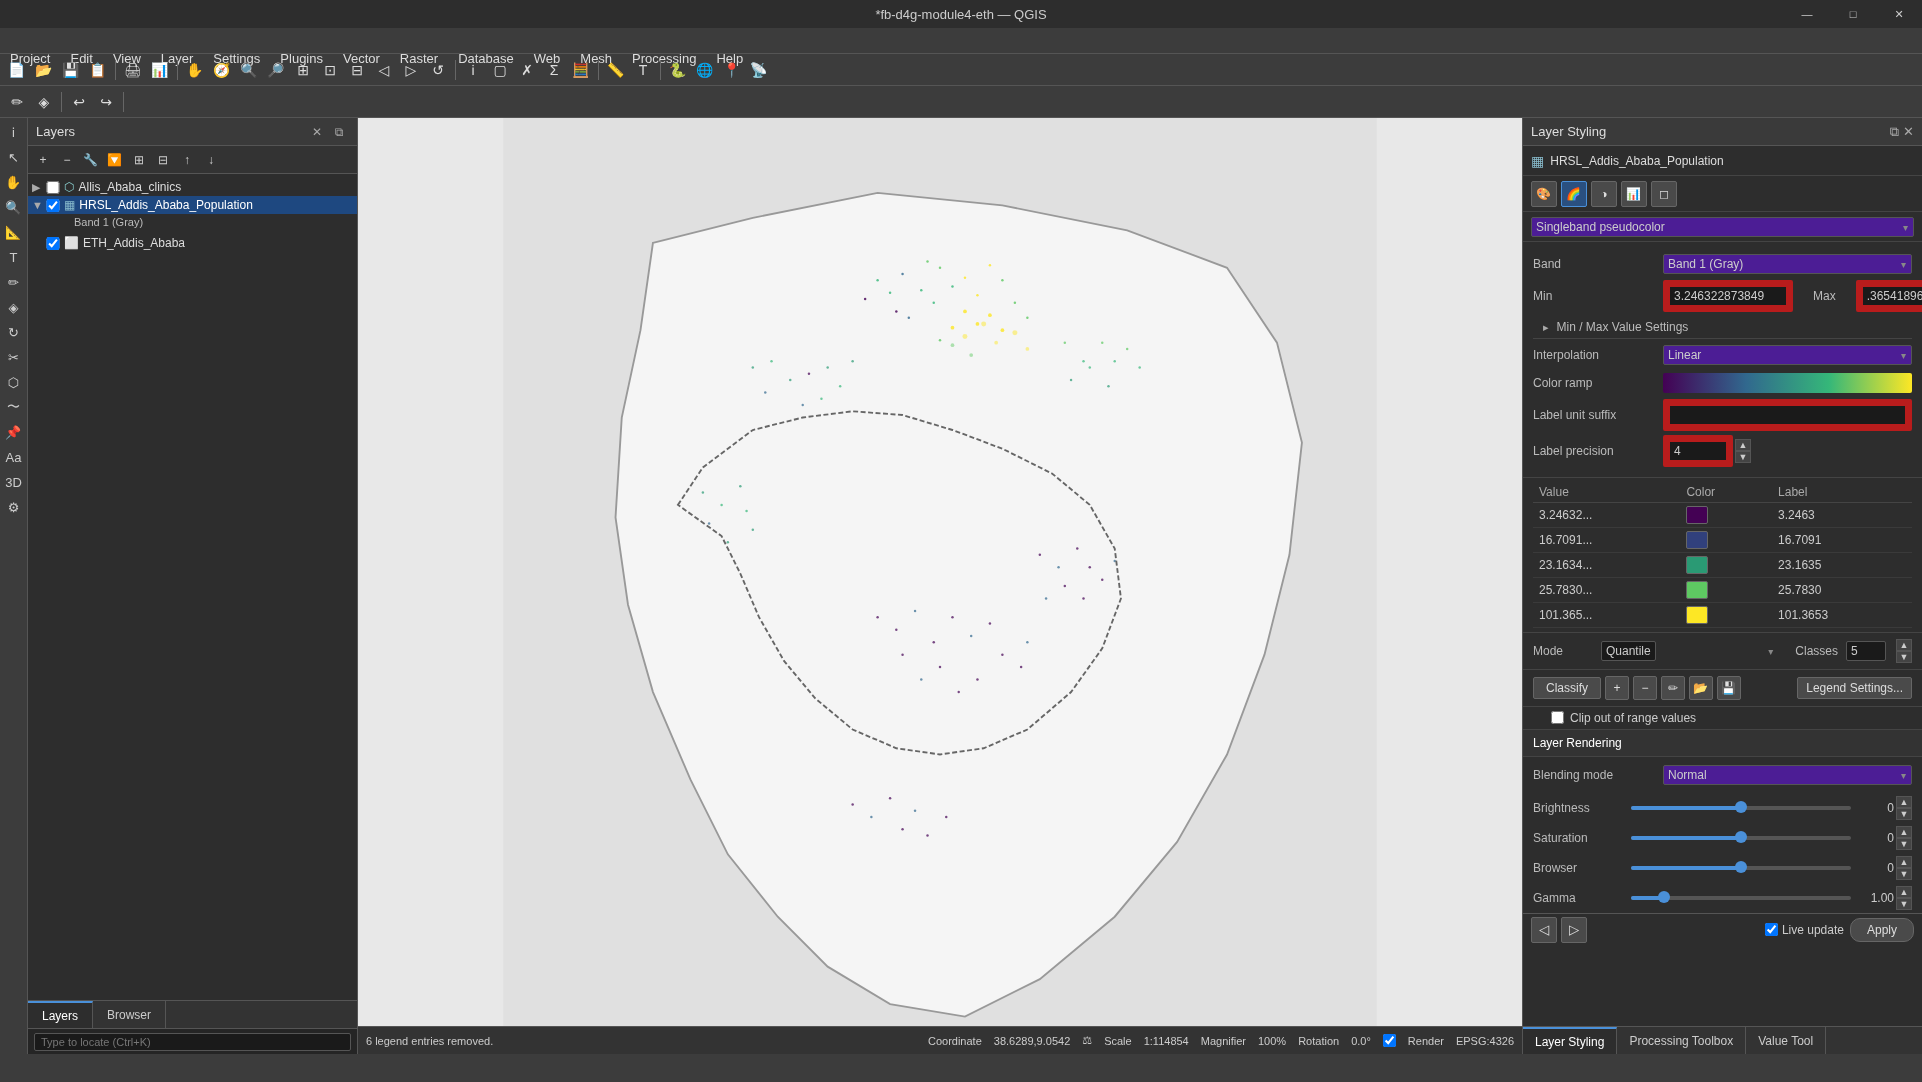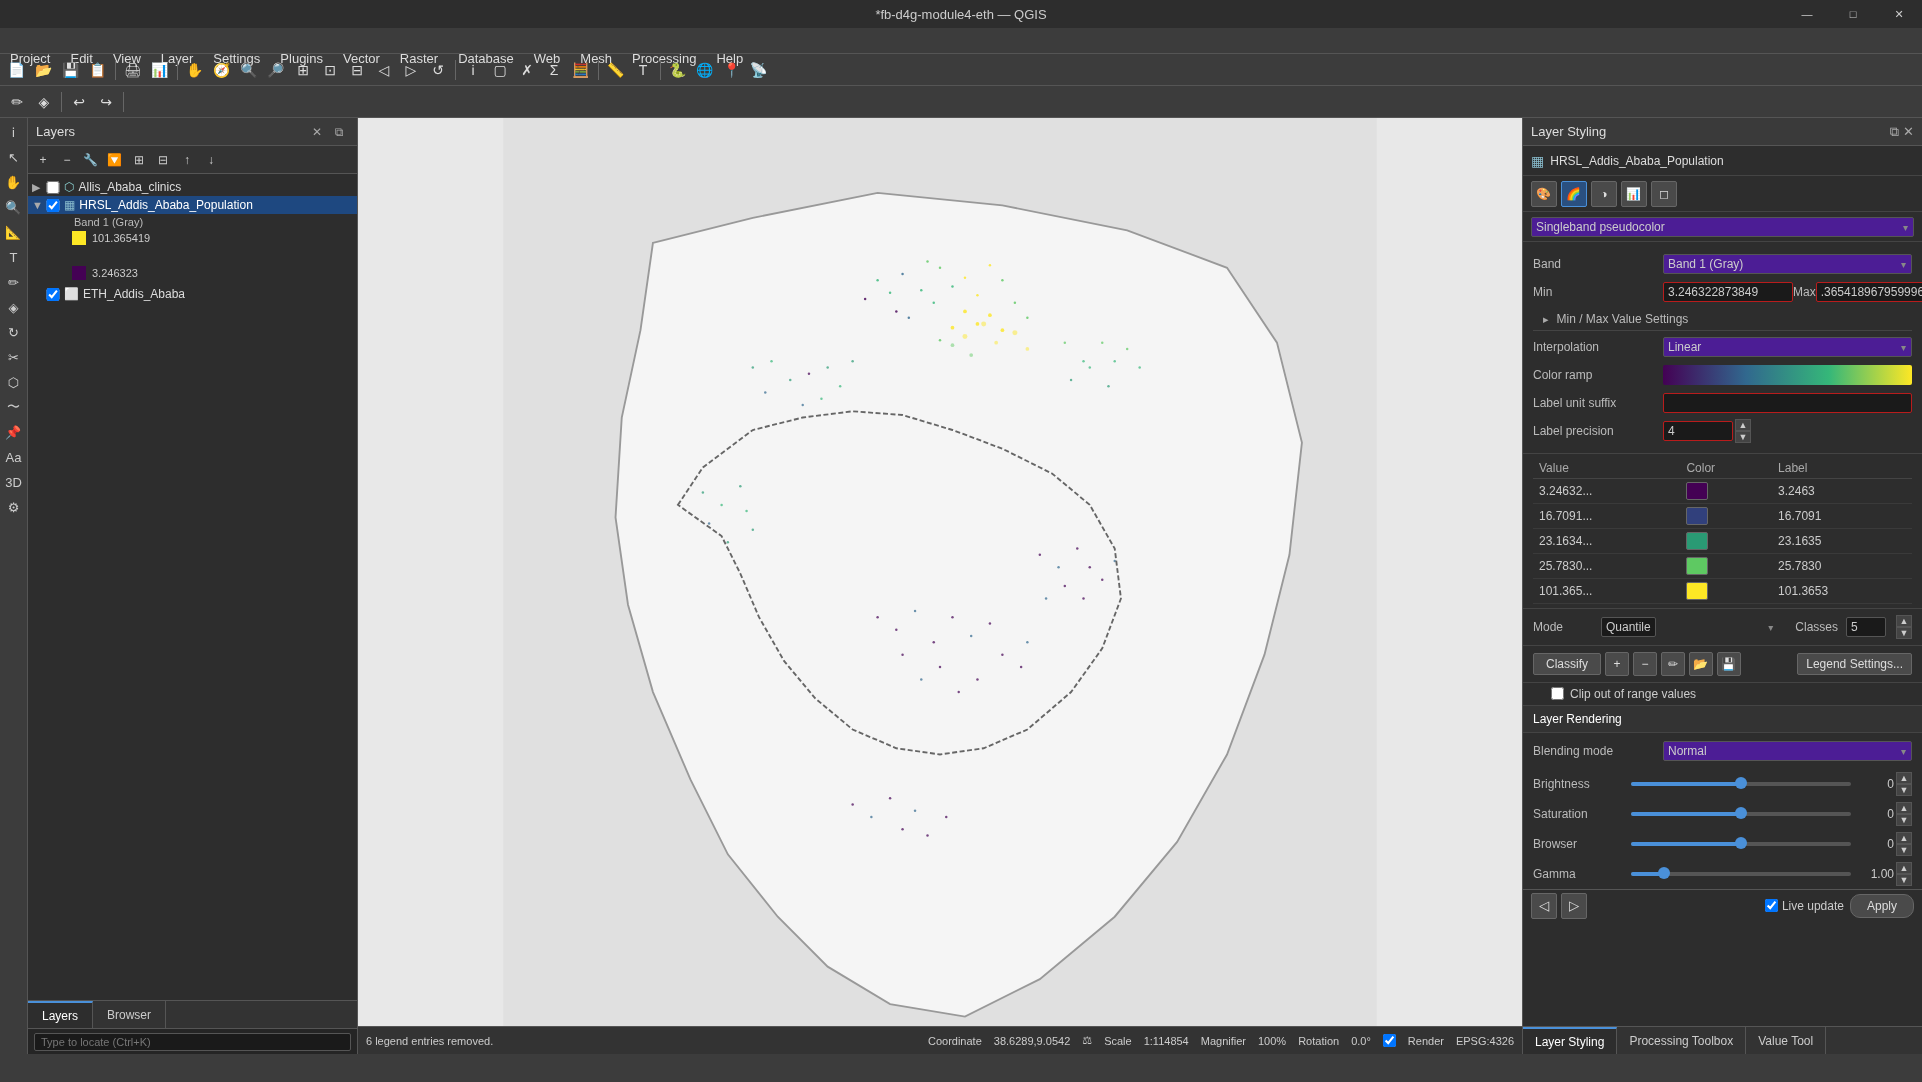--- a/index.html
+++ b/index.html
@@ -67,21 +67,21 @@
     #rp-layer-row { height: 30px; display: flex; align-items: center; padding: 0 8px; gap: 6px; border-bottom: 1px solid #444; }
     #rp-layer-row .layer-icon { color: #8bc; font-size: 14px; }
 
     #rp-renderer-row { height: 30px; display: flex; align-items: center; padding: 0 8px; border-bottom: 1px solid #444; }
 
     .rp-section { padding: 6px 10px; border-bottom: 1px solid #444; }
     .rp-row { display: flex; align-items: center; margin: 4px 0; min-height: 24px; }
     .rp-label { width: 130px; font-size: 12px; color: #bbb; flex-shrink: 0; }
     .rp-value { flex: 1; }
     .rp-select { background: #4c1d95; border: 1px solid #555; color: #ccc; padding: 2px 4px; font-size: 12px; width: 100%; border-radius: 2px; }
-    .rp-input { background: #1a1a1a; border: 1px solid #b91c1c; color: #ccc; padding: 2px 4px; font-size: 12px; border-radius: 2px; }
+    .rp-input { background: #1a1a1a; border: 7px solid #b91c1c; color: #ccc; padding: 2px 4px; font-size: 12px; border-radius: 2px; }
     .rp-input-sm { width: 70px; }
 
     
     .color-ramp { height: 20px; width: 100%; background: linear-gradient(to right, #440154, #31688e, #35b779, #fde725); border-radius: 2px; }
 
     
     .color-table { width: 100%; border-collapse: collapse; font-size: 12px; }
     .color-table th { color: #aaa; text-align: left; padding: 3px 6px; border-bottom: 1px solid #444; font-weight: normal; }
     .color-table td { padding: 3px 6px; border-bottom: 1px solid #3a3a3a; color: #ccc; }
     .color-swatch { width: 22px; height: 18px; display: inline-block; border-radius: 2px; border: 1px solid #666; vertical-align: middle; }
@@ -254,30 +254,20 @@
       <div class="layer-item selected">
         <span class="expand">▼</span>
         <input type="checkbox" class="checkbox" checked="" style="">
         <span class="icon" style="color:#8bc;font-size:12px;">▦</span>
         <span class="name">HRSL_Addis_Ababa_Population</span>
       </div>
 
       <div class="layer-item sub-item" style="padding-left:46px;">
         <span class="name" style="color:#bbb;font-size:11px;">Band 1 (Gray)</span>
       </div>
-      <div class="legend-preview">
-        <div class="legend-row">
-          <span class="legend-color" style="background:#fde725;"></span>
-          <span>101.365419</span>
-        </div>
-        <div class="legend-row" style="margin-top:20px;">
-          <span class="legend-color" style="background:#440154;"></span>
-          <span>3.246323</span>
-        </div>
-      </div>
 
       <div class="layer-item" style="margin-top:4px;">
         <span class="expand" style="width:14px;"></span>
         <input type="checkbox" class="checkbox" checked="" style="">
         <span class="icon" style="color:#aaa;font-size:12px;">⬜</span>
         <span class="name">ETH_Addis_Ababa</span>
       </div>
     </div>
 
     <div id="layers-bottom-tabs">
@@ -458,21 +448,21 @@
         <span class="rp-label">Band</span>
         <div class="rp-value rp-select-wrap">
           <select class="rp-select">
             <option>Band 1 (Gray)</option>
           </select>
         </div>
       </div>
       <div class="rp-row">
         <span class="rp-label">Min</span>
         <input type="text" class="rp-input" style="width: 130px;" value="3.246322873849">
-        <span style="margin:0 0;color:#bbb;">Max</span>
+        <span style="margin:0 20px;color:#bbb;">Max</span>
         <input type="text" class="rp-input" style="flex: 1 1 0%;" value=".3654189679599966">
       </div>
 
       <div class="minmax-row">
         <span class="expand-arrow">▸</span>
         <span style="font-size:12px;color:#bbb;">Min / Max Value Settings</span>
       </div>
 
       <div class="rp-row">
         <span class="rp-label">Interpolation</span>

